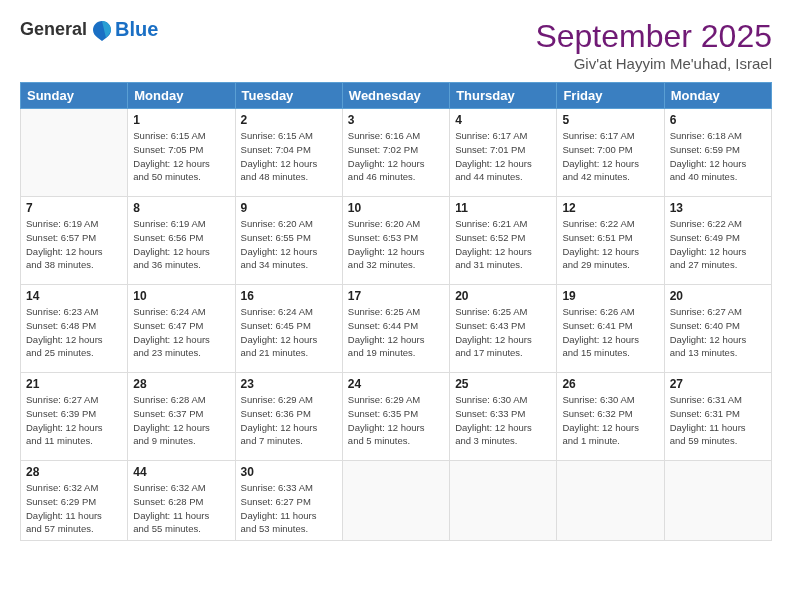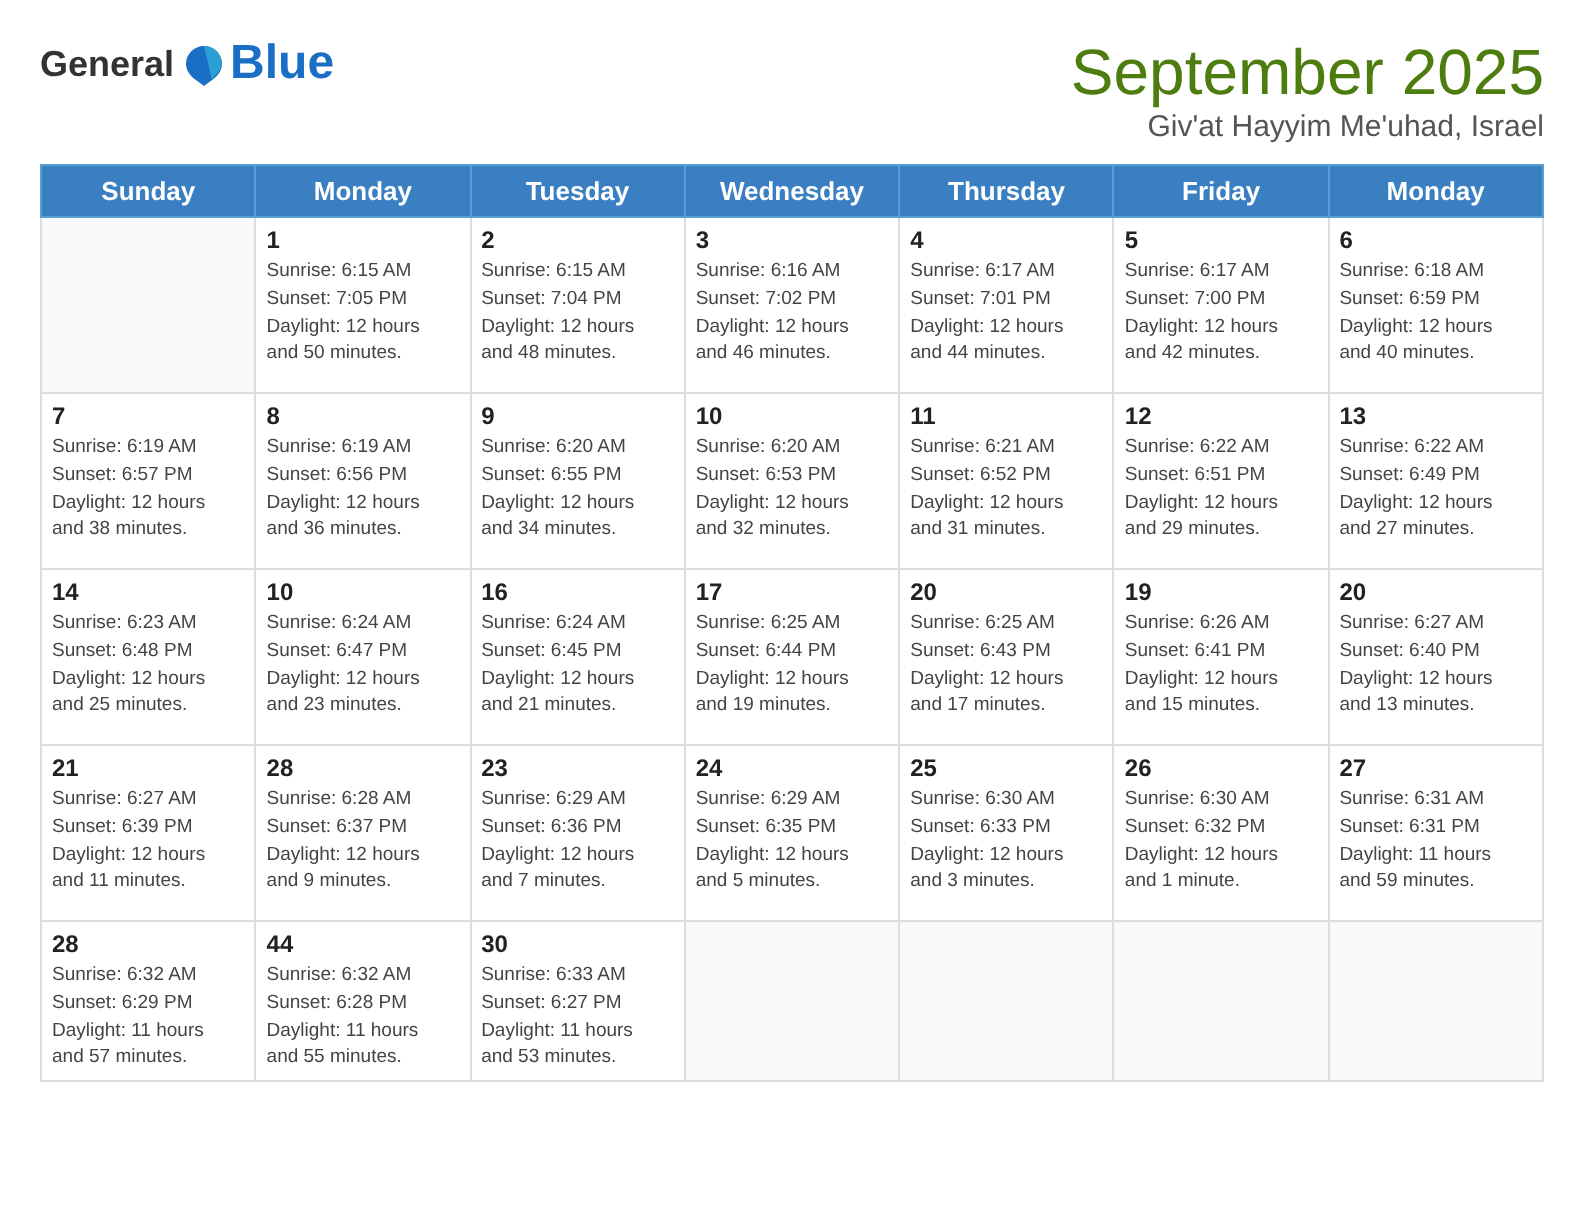--- a/index.html
+++ b/index.html
@@ -32,52 +32,52 @@
       display: flex;
       align-items: center;
       gap: 2px;
     }
     .logo-text-general {
       font-size: 18px;
       font-weight: bold;
       color: #333;
     }
     .logo-text-blue {
-      font-size: 24px;
+      font-size: 20px;
       font-weight: bold;
       color: #1a6fc4;
     }
     .logo-icon {
       width: 22px;
       height: 22px;
       margin-left: 2px;
     }
     .title-area {
       text-align: right;
     }
     .month-title {
       font-size: 32px;
-      color: #4d7c0f;
+      color: #701a75;
       font-weight: normal;
     }
     .location {
       font-size: 15px;
       color: #555;
     }
     .calendar {
       flex: 1;
       border: 1px solid #ccc;
       border-collapse: collapse;
       width: 100%;
       table-layout: fixed;
     }
     .calendar th {
       background-color: #3a7fc1;
       color: white;
-      text-align: center;
+      text-align: left;
       padding: 5px 6px;
       font-size: 13px;
       border: 1px solid #5a9fd4;
     }
     .calendar td {
       border: 1px solid #ddd;
       vertical-align: top;
       padding: 4px 5px;
       font-size: 9.5px;
       color: #333;

